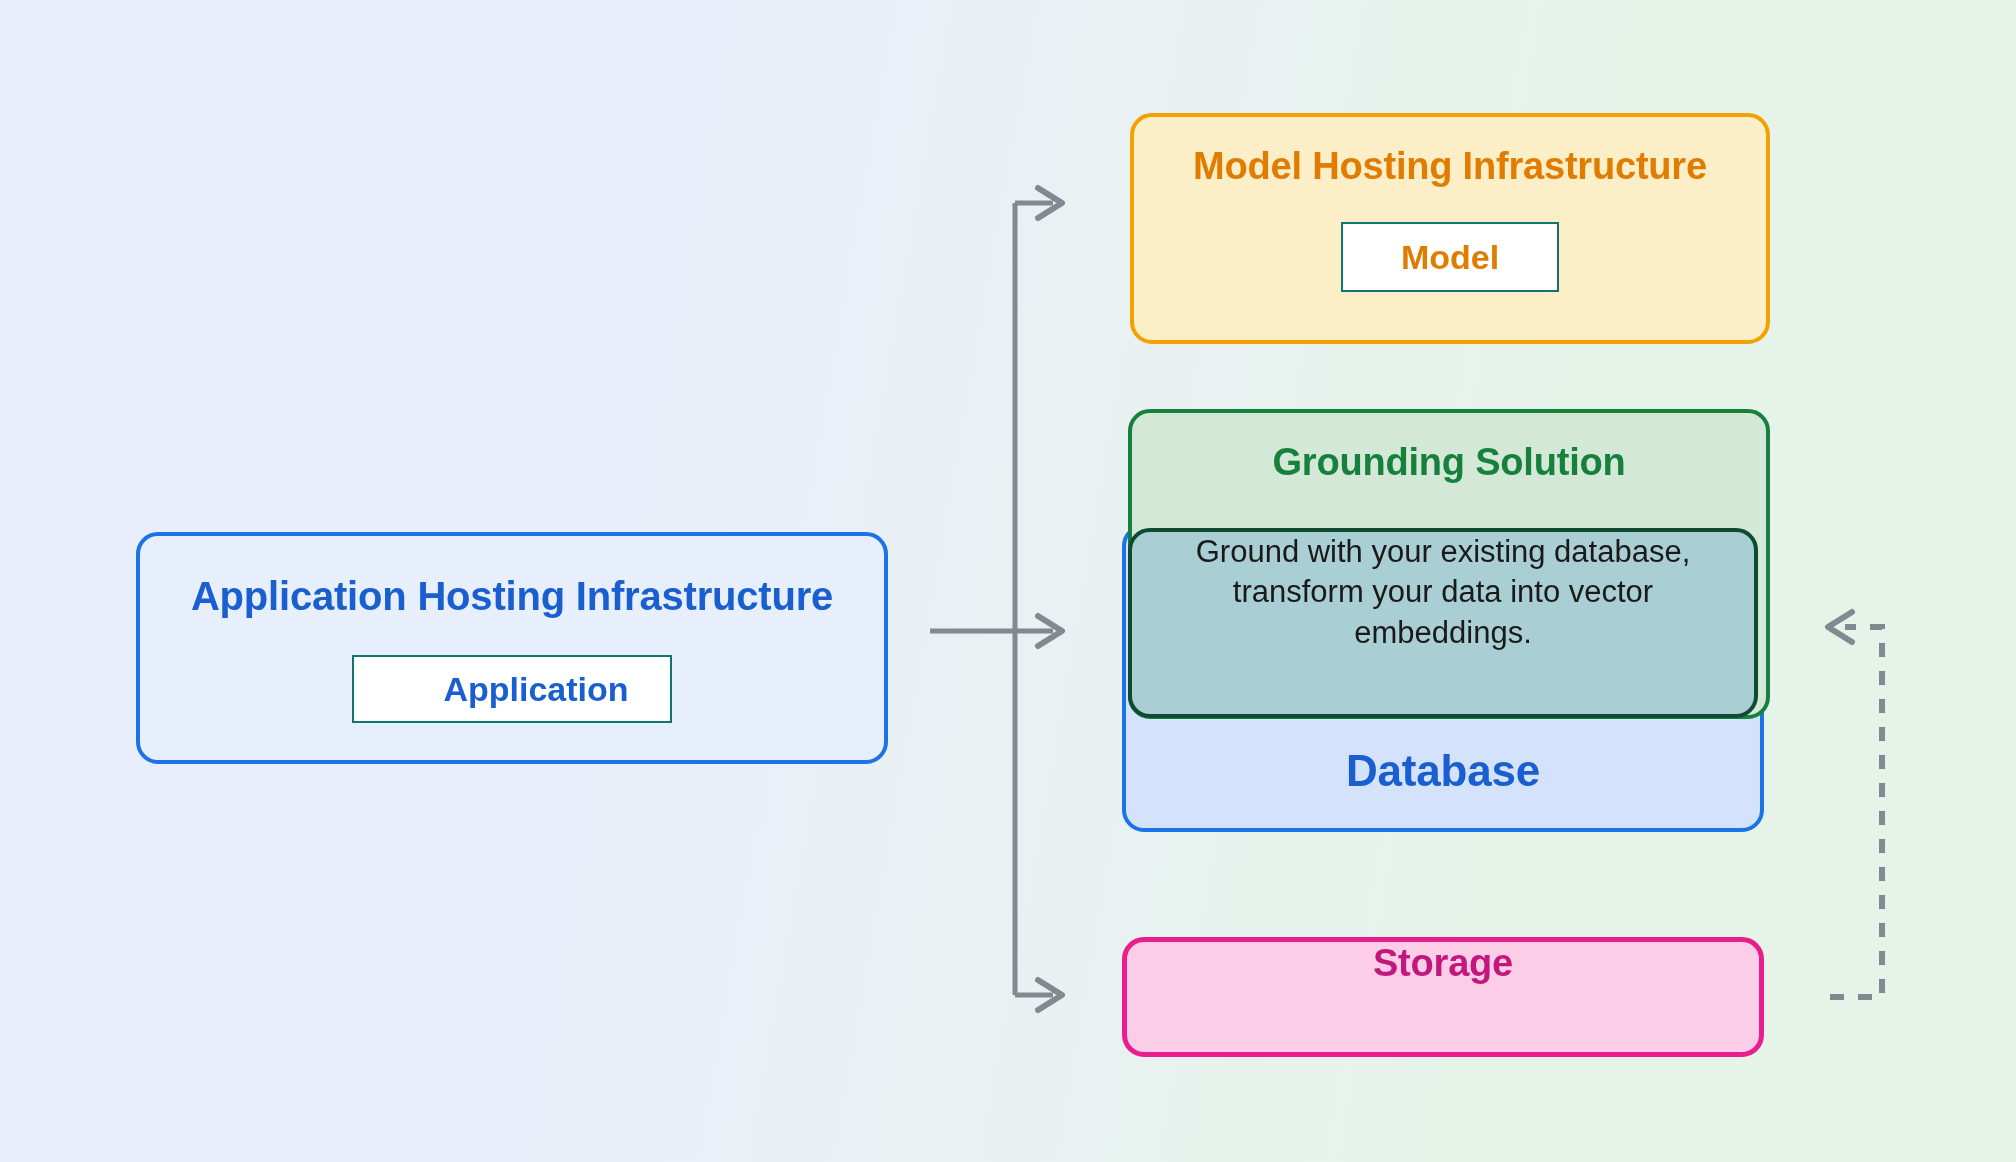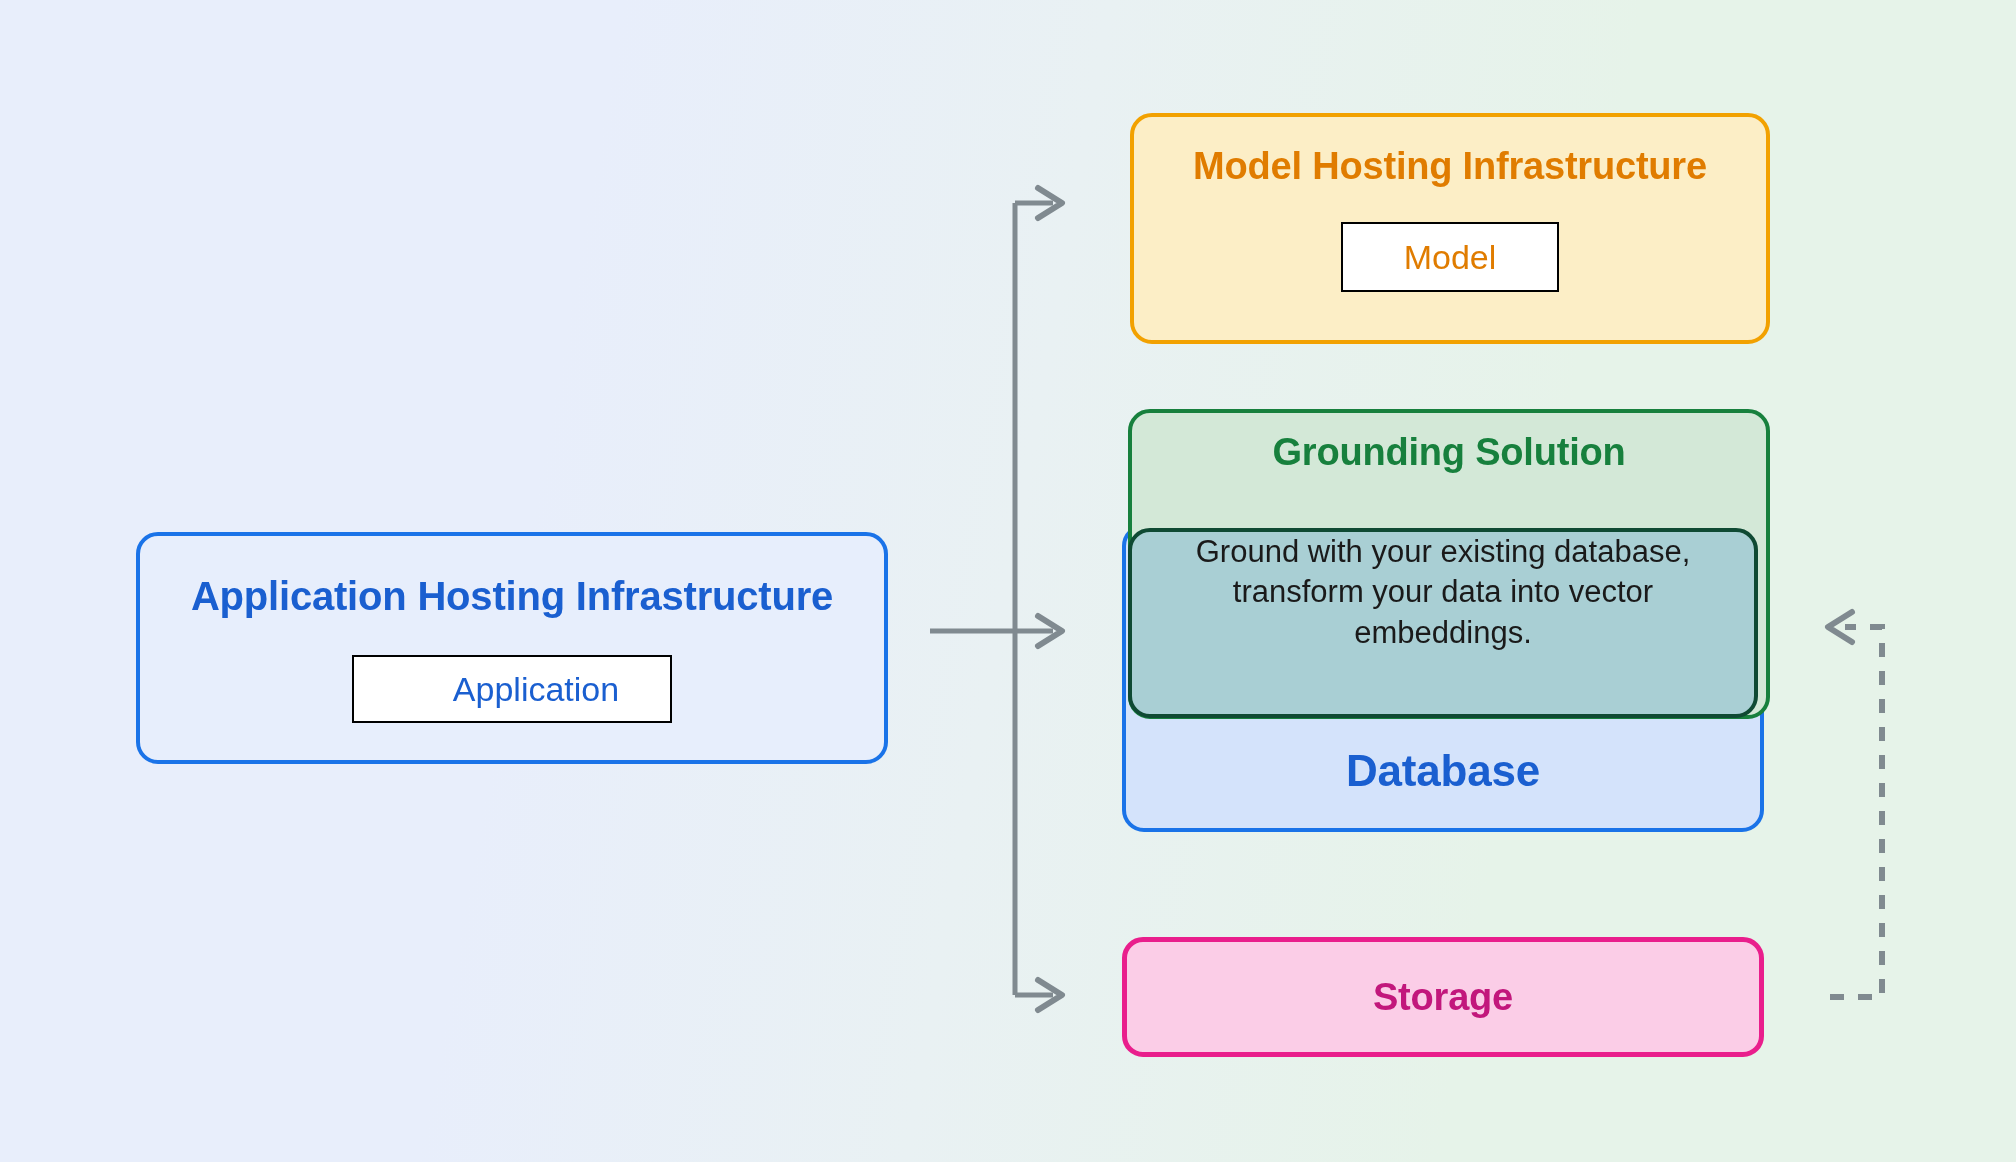--- a/index.html
+++ b/index.html
@@ -36,25 +36,25 @@
   .node-title {
     font-weight: bold;
     letter-spacing: -0.2px;
     text-align: center;
     white-space: nowrap;
   }
 
   
   .chip {
     background: #ffffff;
-    border: 2px solid #000000;
+    border: 2px solid #0f766e;
     display: flex;
     align-items: center;
     justify-content: center;
-    font-weight: normal;
+    font-weight: bold;
     box-sizing: border-box;
   }
 
   
   #app-host {
     left: 136px;
     top: 532px;
     width: 752px;
     height: 232px;
     background: #e7eefc;
@@ -106,21 +106,21 @@
     width: 642px;
     height: 310px;
     background: #d3e8d7;
     border-color: #17803d;
     border-width: 4px;
     z-index: 2;
   }
   #grounding .node-title {
     color: #17803d;
     font-size: 38px;
-    margin-top: 18px;
+    margin-top: 28px;
   }
 
   
   #database {
     left: 1122px;
     top: 524px;
     width: 642px;
     height: 308px;
     background: #d4e3fb;
     border-color: #1a73e8;
@@ -160,22 +160,20 @@
 
   
   #storage {
     left: 1122px;
     top: 937px;
     width: 642px;
     height: 120px;
     background: #fbcde7;
     border-color: #e91e8c;
     border-width: 5px;
-    justify-content: center;
-    border-radius: 21px;
   }
   #storage .node-title {
     color: #c2177c;
     font-size: 38px;
   }
 
   
   #connectors {
     position: absolute;
     left: 0;

